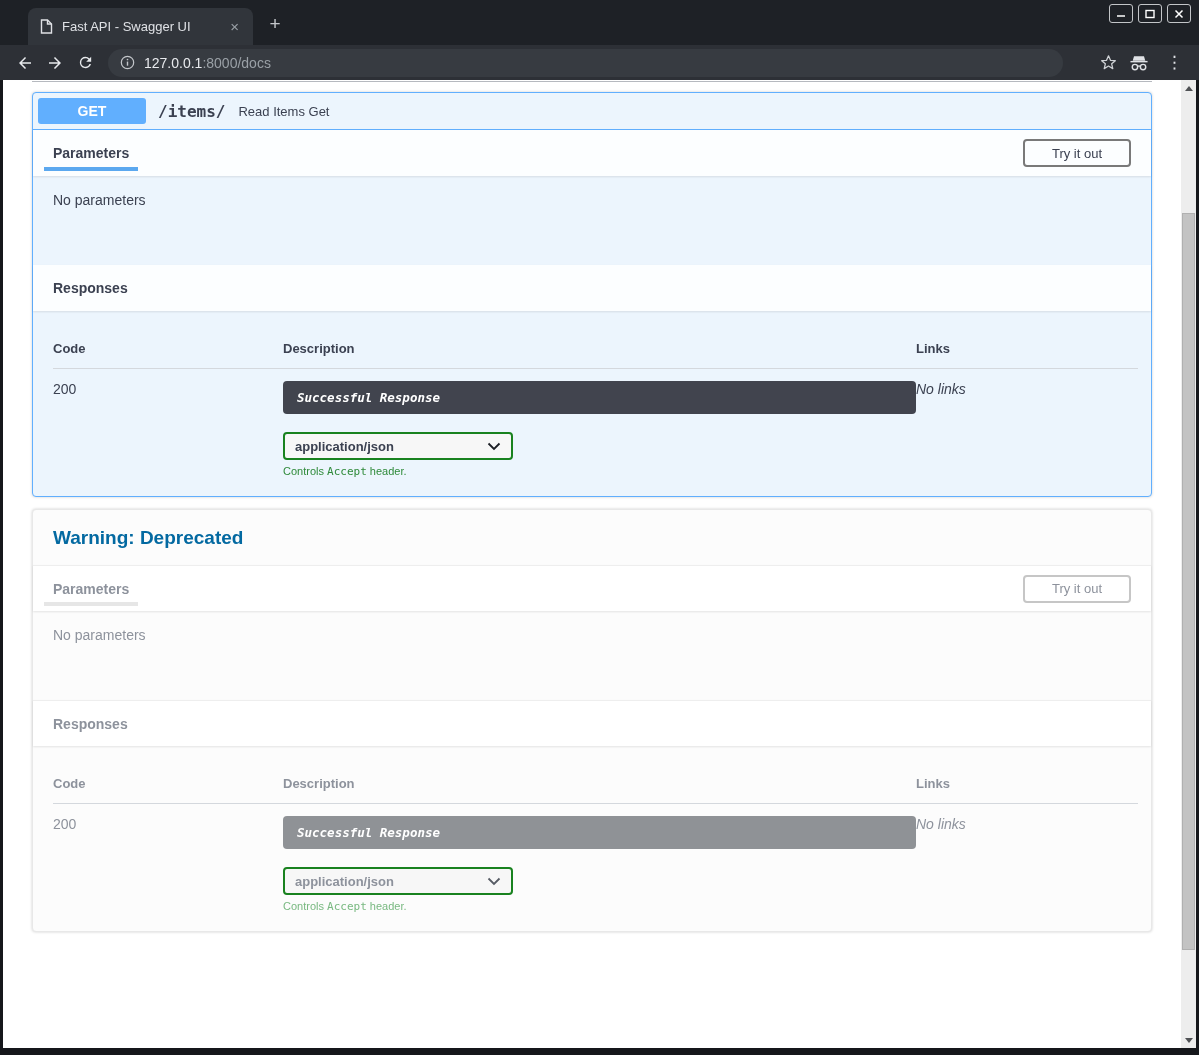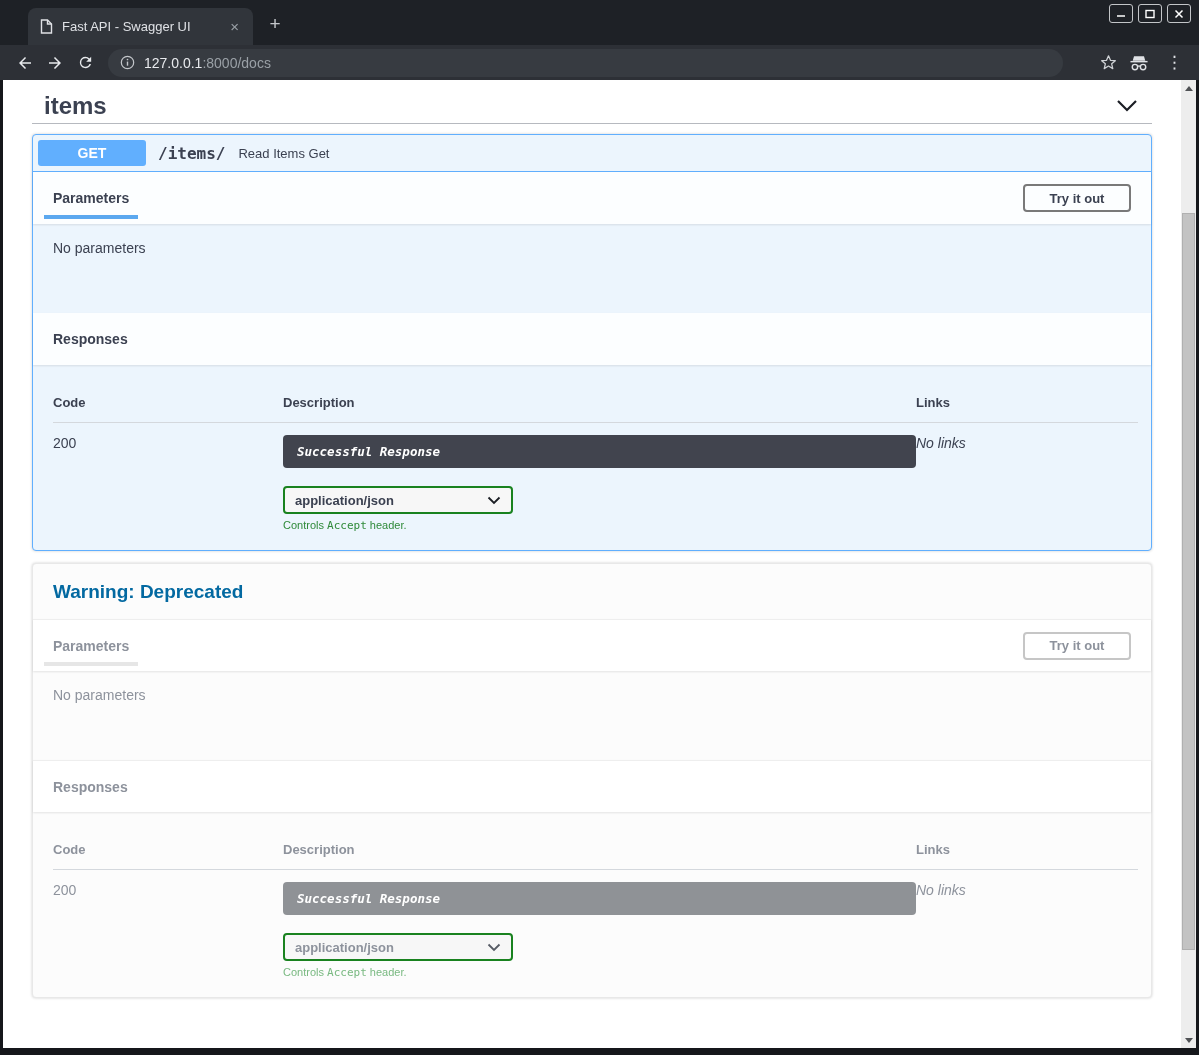--- a/index.html
+++ b/index.html
@@ -64,34 +64,34 @@
   .opblock.deprecated .method-badge { background:#ebebeb; color:#fbfbfb; }
   .op-path { font-family:"DejaVu Sans Mono", monospace; font-weight:bold;
              font-size:16px; margin:0 13px 0 12px; color:#3b4151; }
   .opblock.deprecated .op-path { color:#8d929c; text-decoration:line-through; }
   .op-desc { font-size:13px; color:#3b4151; }
   .opblock.deprecated .op-desc { color:#9196a1; }
 
   .dep-warning { padding:17px 20px 16px 20px; font-size:19px; font-weight:bold;
                  color:#0369a1; }
 
-  .sec-header { height:52px; background:rgba(255,255,255,.85); display:flex;
+  .sec-header { height:46px; background:rgba(255,255,255,.85); display:flex;
                 align-items:center; padding:0 20px 0 11px;
                 box-shadow:0 1px 2px rgba(0,0,0,.1); }
   .opblock.deprecated .sec-header { border-top:1px solid #eee; }
   .tab-item { position:relative; height:100%; display:flex; align-items:center;
               padding:0 9px; }
   .tab-item::after { content:""; position:absolute; left:0; right:0; bottom:5px;
                      height:4px; background:#5ba8ef; }
   .opblock.deprecated .tab-item::after { background:#e6e6e6; }
   .sec-title { font-size:14px; font-weight:bold; color:#3b4151; }
   .opblock.deprecated .sec-title { color:#8d929c; }
   .tryout-btn { margin-left:auto; width:108px; height:28px; border:2px solid #797979;
                 border-radius:4px; background:transparent; font-size:13px;
-                font-weight:bold; color:#3b4151; font-family:inherit; }
+                font-weight:normal; color:#3b4151; font-family:inherit; }
   .opblock.deprecated .tryout-btn { border-color:#c6c6c6; color:#8d929c; }
 
   .params-content { padding:16px 20px 57px 20px; font-size:14px; }
   .opblock.deprecated .params-content { color:#8d929c; }
 
   .responses-inner { padding:14px 20px 18px 20px; }
   .res-grid { display:grid; grid-template-columns:230px 1fr 222px; }
   .res-head { font-size:13px; font-weight:bold; padding:16px 0 12px 0;
               border-bottom:1px solid #d4d8dd; color:#3b4151; }
   .opblock.deprecated .res-head { color:#8d929c; }
@@ -199,26 +199,20 @@
         <circle cx="16.5" cy="14.5" r="3" fill="none" stroke="#dfe1e5" stroke-width="1.6"></circle>
         <path d="M10.5 13.8q1.5-1 3 0" fill="none" stroke="#dfe1e5" stroke-width="1.4"></path>
       </svg>
       <div class="dots">⋮</div>
     </div>
   </div>
 
   <div class="content">
     <div class="page">
 
-      <div class="section-head">
-        <span class="section-title">items</span>
-        <svg width="22" height="14" viewBox="0 0 22 14">
-          <path d="M2 2l9 9 9-9" fill="none" stroke="#1b1e24" stroke-width="2.2"></path>
-        </svg>
-      </div>
       <hr class="section-rule">
 
       <div class="opblock get">
         <div class="op-summary">
           <div class="method-badge">GET</div>
           <span class="op-path">/items/</span>
           <span class="op-desc">Read Items Get</span>
         </div>
 
         <div class="sec-header">

